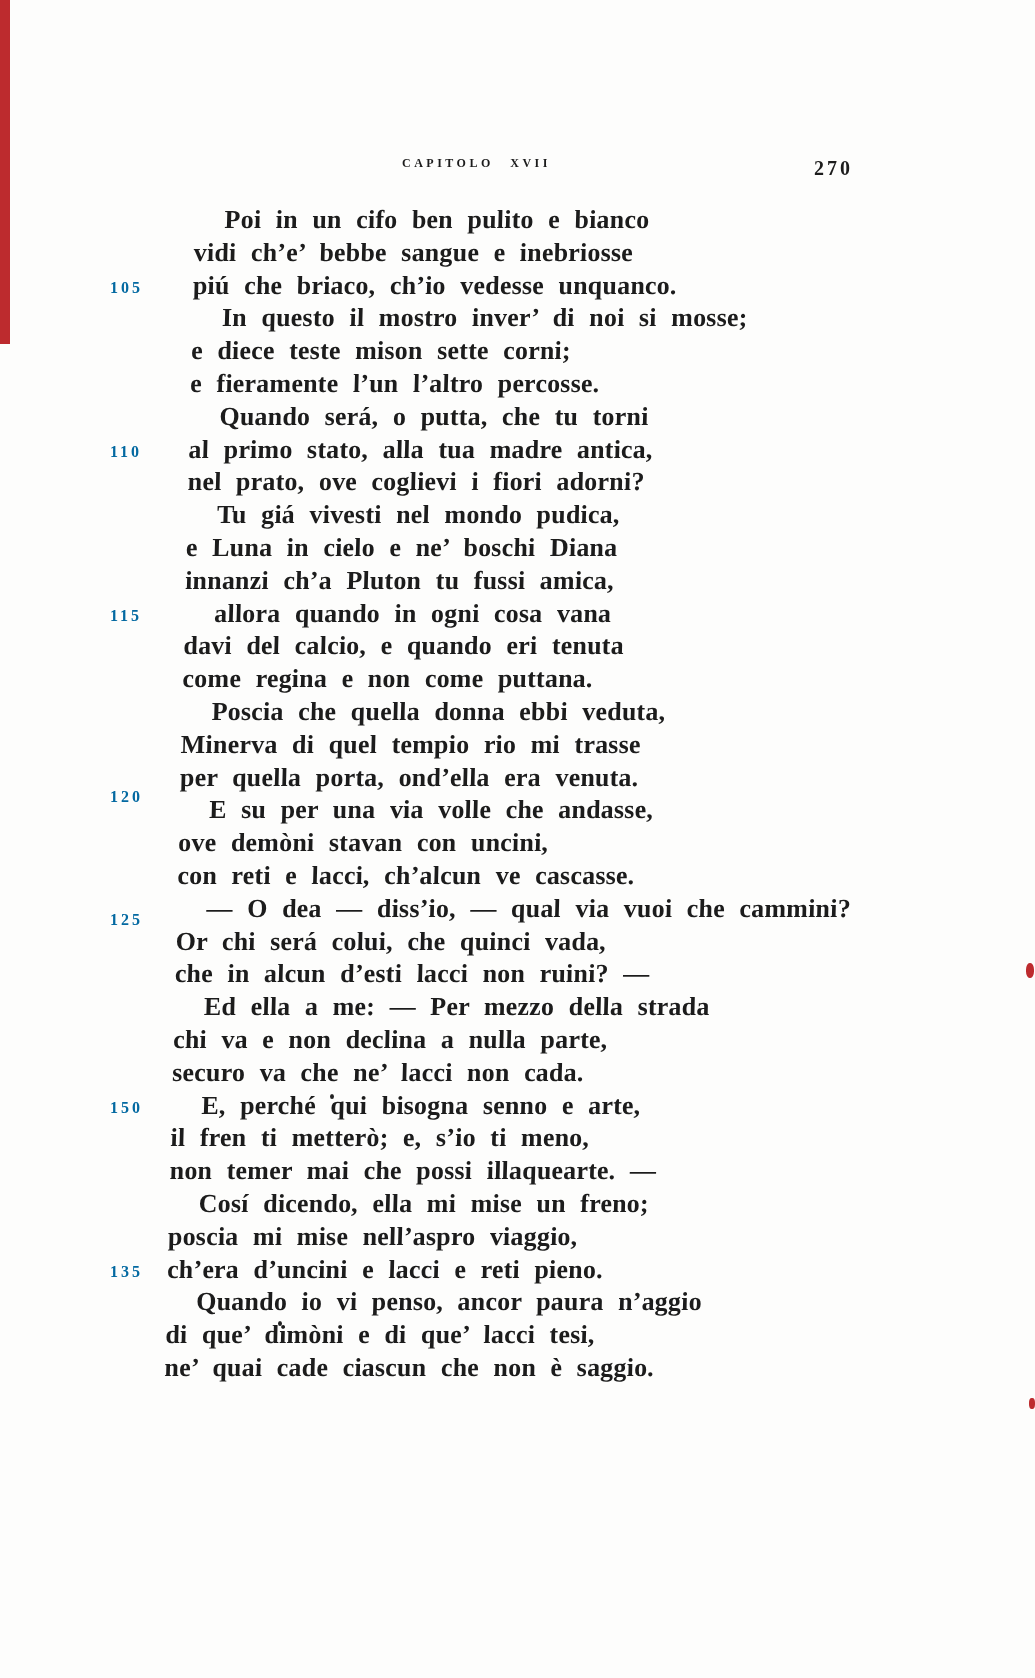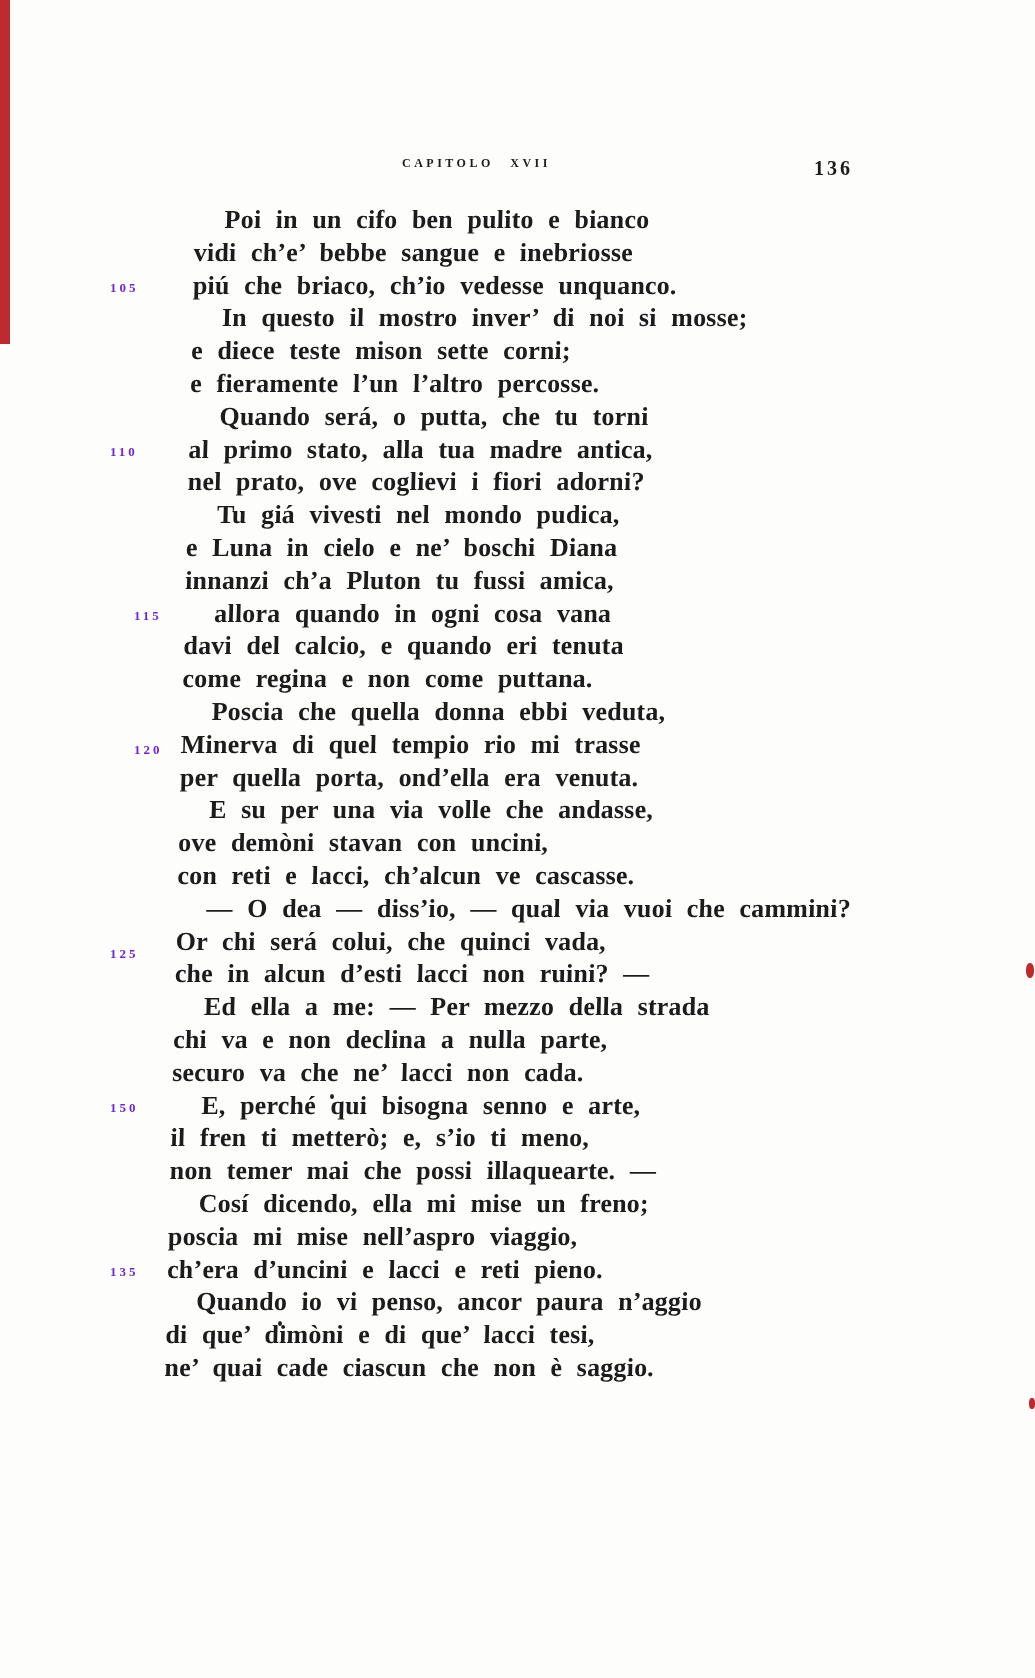--- a/index.html
+++ b/index.html
@@ -33,22 +33,22 @@
     font-size:26px;font-weight:600;
     letter-spacing:0.2px;word-spacing:0.30em;
   }
   .vline .vtext{margin-left:195px;}
   .vline.indent .vtext{margin-left:225px;}
 
   
   .numbers-layer{position:absolute;top:204px;left:110px;width:60px;}
   .vnum{
     position:absolute;left:0;
-    font-size:13px;line-height:32.8px;letter-spacing:3px;
-    font-weight:600;color:#6d28d9;padding-top:2px;
+    font-size:16px;line-height:32.8px;letter-spacing:3px;
+    font-weight:600;color:#0369a1;padding-top:2px;
   }
 
   
   .red-bar{
     position:absolute;left:0;top:0;width:10px;height:344px;
     background:var(--red,#bd2b2e);
   }
   .red-speck-a{
     position:absolute;left:1026px;top:963px;width:8px;height:15px;
     background:var(--red,#bd2b2e);border-radius:45%;
@@ -60,28 +60,28 @@
   .ink-dot-a{position:absolute;left:330px;top:1094px;width:4px;height:5px;background:#232323;border-radius:50%;}
   .ink-dot-b{position:absolute;left:278px;top:1321px;width:4px;height:5px;background:#232323;border-radius:50%;}
 </style>
 </head>
 <body>
 
 <div class="page">
 
   <div class="chapter-head">CAPITOLO XVII</div>
 
-  <div class="page-num">136</div>
+  <div class="page-num">270</div>
 
   <div class="numbers-layer">
       <span class="vnum" style="top: 65.6px;">105</span>
       <span class="vnum" style="top: 229.6px; text-align: center;">110</span>
-      <span class="vnum" style="top: 393.6px; margin-left: 24px;">115</span>
-      <span class="vnum" style="top: 528px; margin-left: 24px;">120</span>
-      <span class="vnum" style="top: 732px;">125</span>
+      <span class="vnum" style="top: 393.6px;">115</span>
+      <span class="vnum" style="top: 575px;">120</span>
+      <span class="vnum" style="top: 698px;">125</span>
       <span class="vnum" style="top: 885.6px;">150</span>
       <span class="vnum" style="top: 1049.6px; text-align: right;">135</span>
     </div>
 
   <div class="poem">
       <div class="vline indent"><span class="vtext">Poi in un cifo ben pulito e bianco</span></div>
       <div class="vline"><span class="vtext">vidi ch’e’ bebbe sangue e inebriosse</span></div>
       <div class="vline"><span class="vtext">piú che briaco, ch’io vedesse unquanco.</span></div>
       <div class="vline indent"><span class="vtext">In questo il mostro inver’ di noi si mosse;</span></div>
       <div class="vline"><span class="vtext">e diece teste mison sette corni;</span></div>

